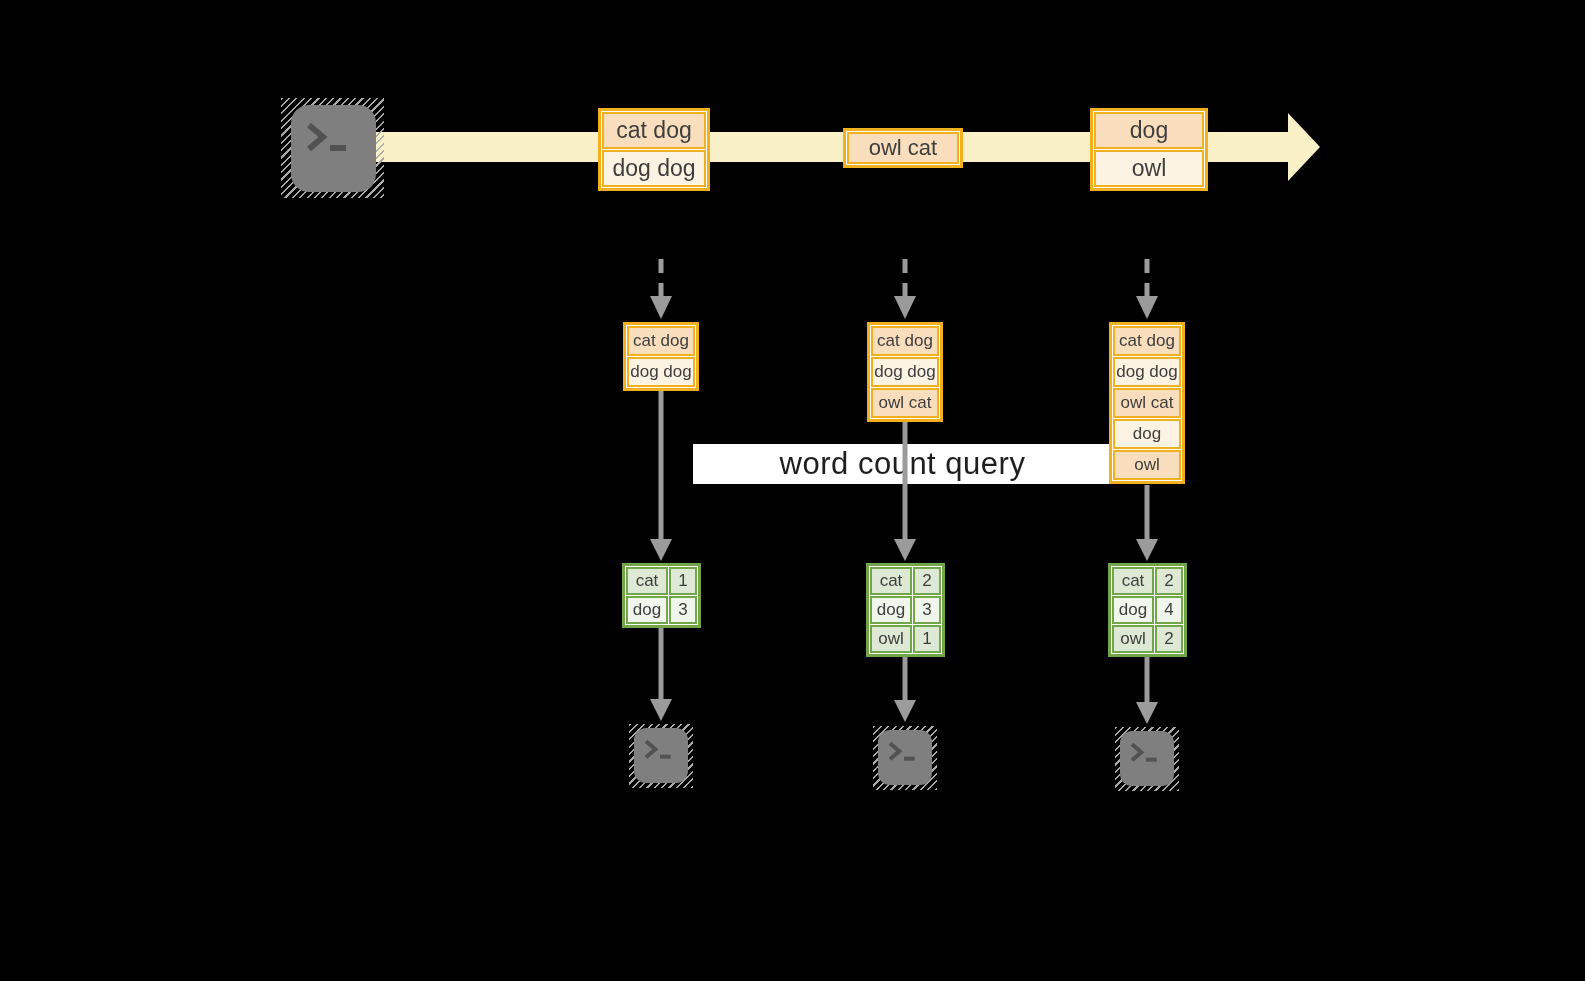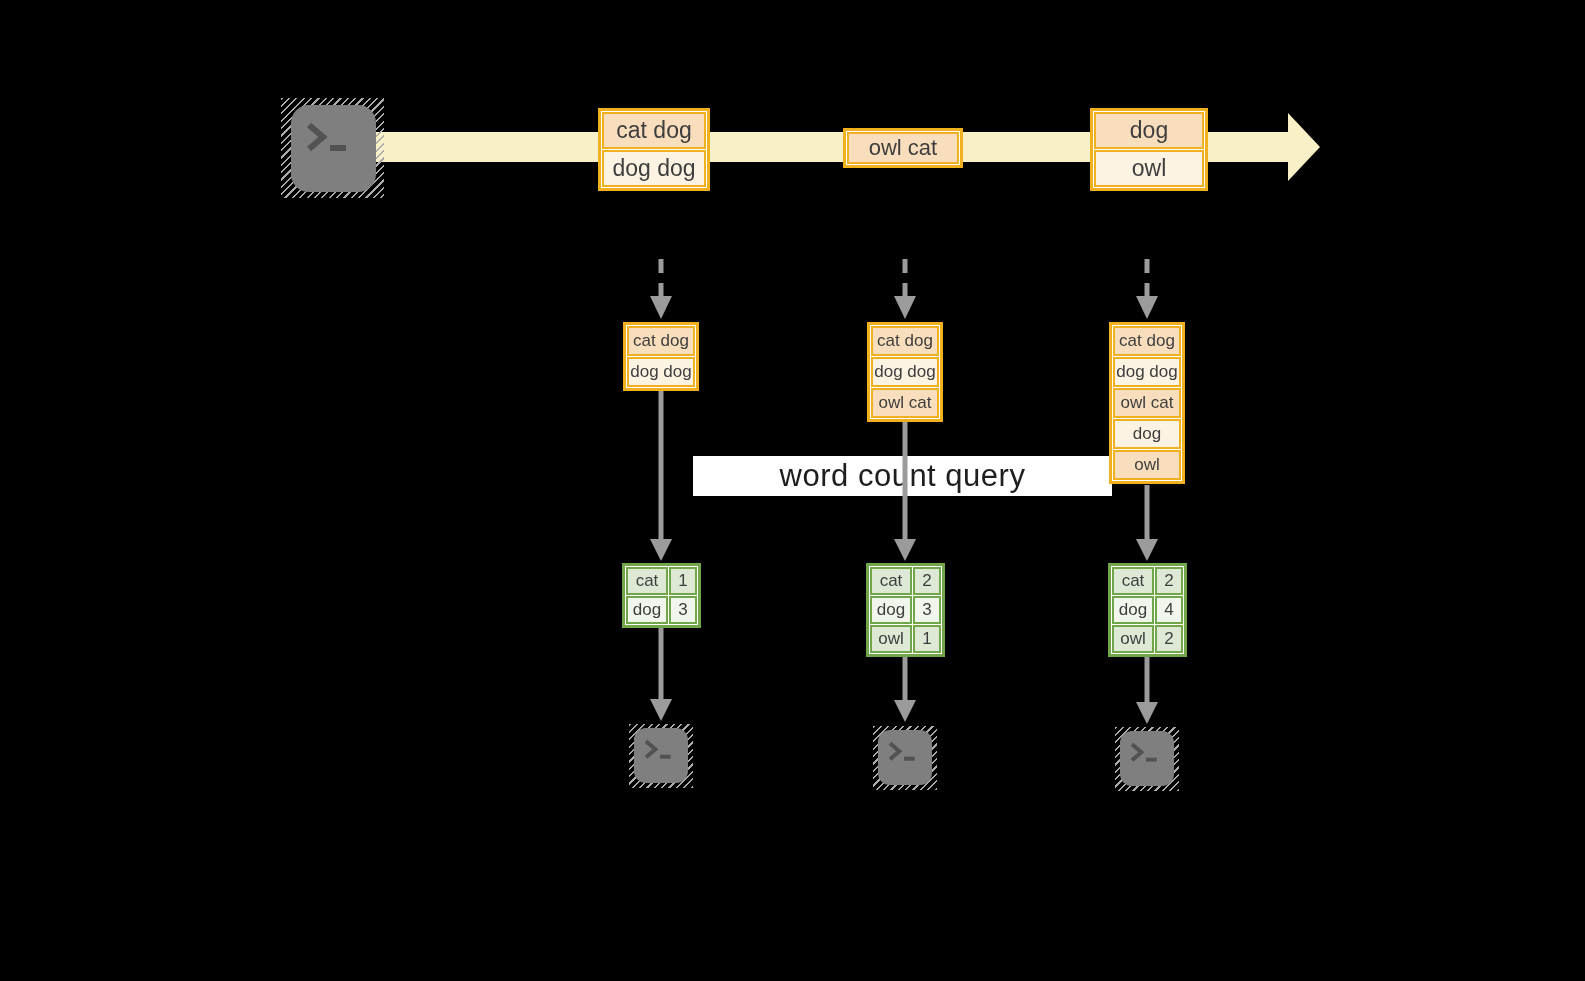--- a/index.html
+++ b/index.html
@@ -20,21 +20,21 @@
     position:relative;width:1585px;height:981px;background:#000;overflow:hidden;
     font-family:"Liberation Sans", sans-serif;color:var(--text);
   }
   .abs{position:absolute;}
   
   .band{left:368px;top:132px;width:922px;height:30px;background:var(--band);z-index:1;}
   .band-head{left:1288px;top:113px;width:0;height:0;z-index:1;
     border-top:34px solid transparent;border-bottom:34px solid transparent;
     border-left:32px solid var(--band);}
   
-  .banner{left:693px;top:456px;width:419px;height:40px;background:#fff;z-index:2;
+  .banner{left:693px;top:444px;width:419px;height:40px;background:#fff;z-index:2;
     display:flex;align-items:center;justify-content:center;}
   .banner span{font-size:31px;color:#1E1E1E;letter-spacing:0.5px;}
   
   svg.arrows{left:0;top:0;z-index:3;}
   
   .obox{z-index:4;background:#fff;border:3px solid var(--orange);
     display:flex;flex-direction:column;gap:1px;padding:1px;box-sizing:border-box;}
   .ocell{border:2px solid var(--orange);display:flex;align-items:center;justify-content:center;}
   .ocell.peach{background:var(--peach);}
   .ocell.cream{background:var(--cream);}

